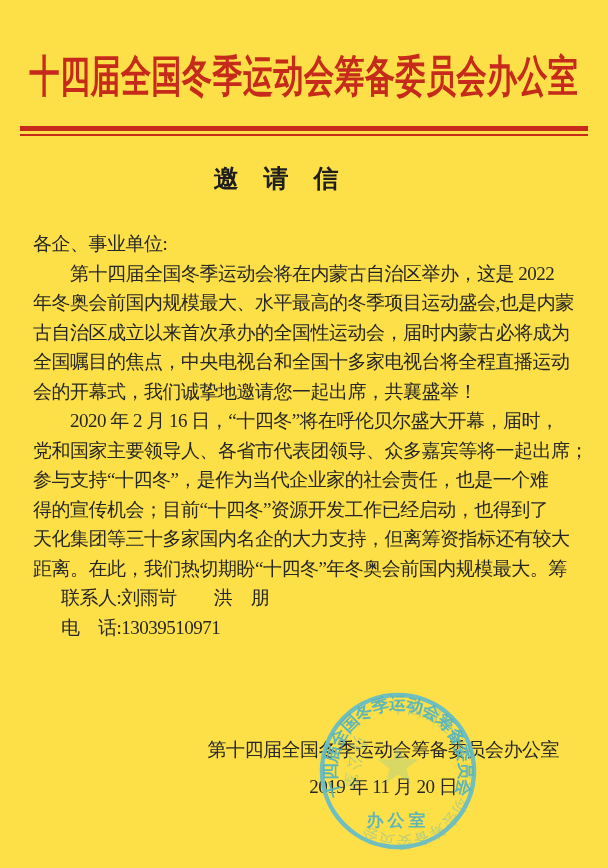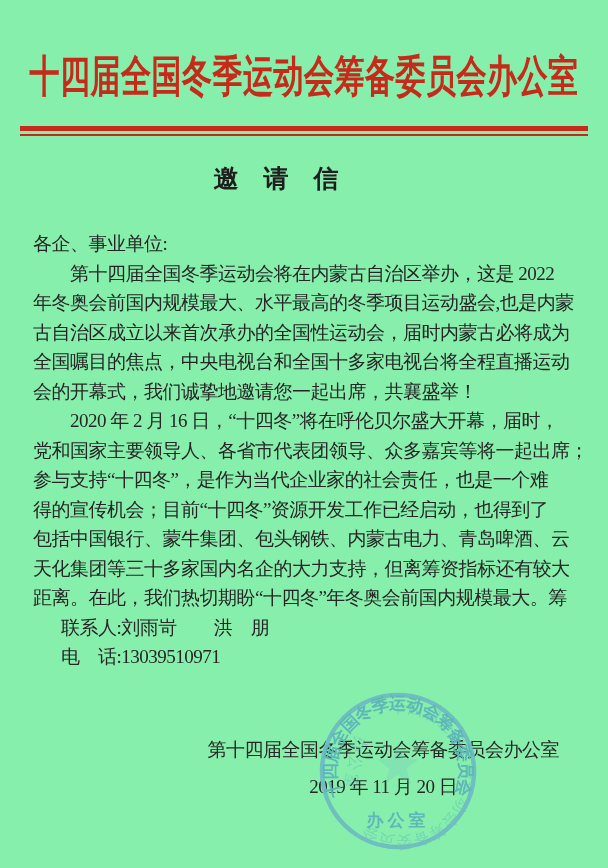--- a/index.html
+++ b/index.html
@@ -1,19 +1,19 @@
 <!DOCTYPE html>
 <html><head>
 <meta charset="utf-8">
 <style>
   html,body{margin:0;padding:0;background:#ffffff;}
   .page{
     position:relative;
     width:608px;height:868px;
-    background:#86efac;
+    background:#fde047;
     overflow:hidden;
     font-family:"Liberation Serif","DejaVu Serif",serif;
     color:#262626;
   }
   
   .masthead{
     position:absolute;top:53px;left:0;width:608px;
     text-align:center;
     font-size:30px;font-weight:bold;
     color:#c62a1a;
@@ -82,21 +82,20 @@
     <div class="line">各企、事业单位:</div>
     <div class="line">　　第十四届全国冬季运动会将在内蒙古自治区举办，这是 2022</div>
     <div class="line">年冬奥会前国内规模最大、水平最高的冬季项目运动盛会,也是内蒙</div>
     <div class="line">古自治区成立以来首次承办的全国性运动会，届时内蒙古必将成为</div>
     <div class="line">全国嘱目的焦点，中央电视台和全国十多家电视台将全程直播运动</div>
     <div class="line">会的开幕式，我们诚挚地邀请您一起出席，共襄盛举！</div>
     <div class="line">　　2020 年 2 月 16 日，“十四冬”将在呼伦贝尔盛大开幕，届时，</div>
     <div class="line">党和国家主要领导人、各省市代表团领导、众多嘉宾等将一起出席；</div>
     <div class="line">参与支持“十四冬”，是作为当代企业家的社会责任，也是一个难</div>
     <div class="line">得的宣传机会；目前“十四冬”资源开发工作已经启动，也得到了</div>
-    <div class="line">包括中国银行、蒙牛集团、包头钢铁、内蒙古电力、青岛啤酒、云</div>
     <div class="line">天化集团等三十多家国内名企的大力支持，但离筹资指标还有较大</div>
     <div class="line">距离。在此，我们热切期盼“十四冬”年冬奥会前国内规模最大。筹</div>
     <div class="line contact">联系人:刘雨岢　　洪　朋</div>
     <div class="line contact">电　话:13039510971</div>
   </div>
 
   <div class="sign-block">
     <div>第十四届全国冬季运动会筹备委员会办公室</div>
     <div class="date">2019 年 11 月 20 日</div>
   </div>

